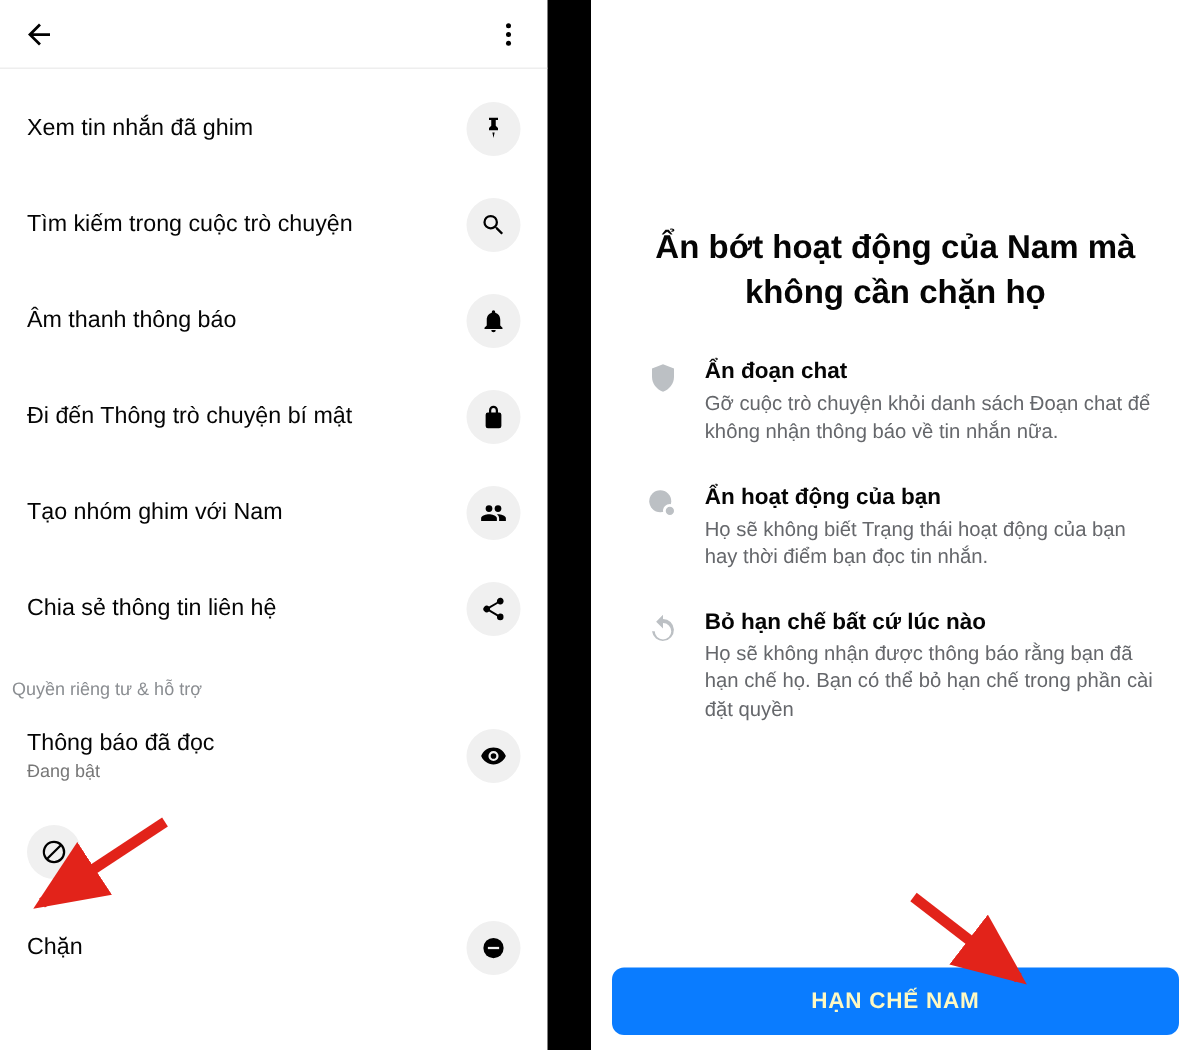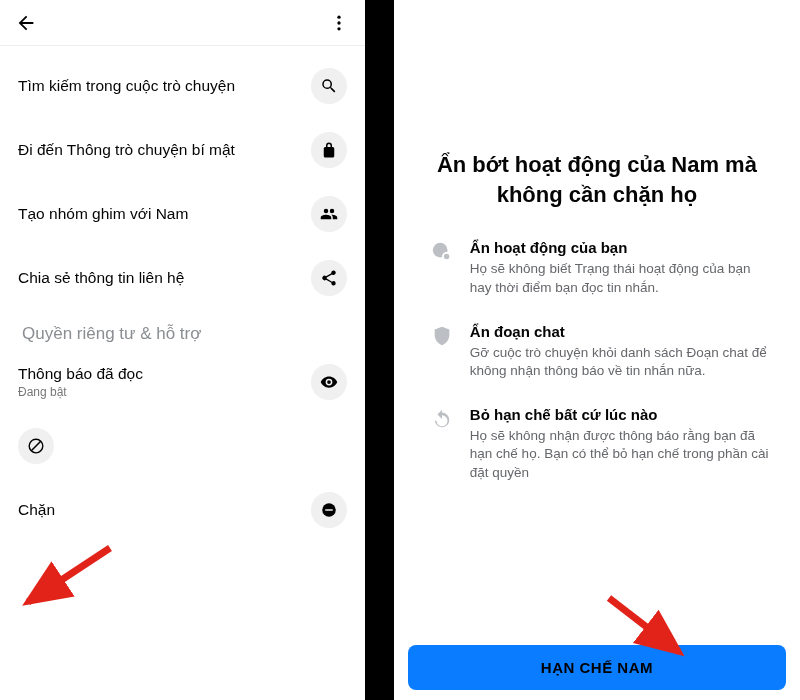--- a/index.html
+++ b/index.html
@@ -54,23 +54,23 @@
   .item-sub { font-size: 12px; color: #777; margin-top: 2px; }
   .icon-circle {
     width: 36px; height: 36px;
     border-radius: 50%;
     background: #f0f0f0;
     display:flex; align-items:center; justify-content:center;
     color:#000;
   }
   .icon-circle svg { width: 18px; height: 18px; fill: #000; }
   .section-header {
-    font-size: 17px;
+    font-size: 12px;
     color: #8a8d91;
-    padding: 14px 22px 6px;
+    padding: 14px 8px 6px;
   }
 
   
   .right-spacer { height: 150px; }
   .right-title {
     text-align: center;
     font-weight: 700;
     font-size: 22px;
     line-height: 1.35;
     padding: 0 40px;
@@ -90,21 +90,21 @@
     padding-top:2px;
     color:#bcc0c4;
   }
   .feature-icon svg { width: 22px; height: 22px; fill:#bcc0c4; }
   .feature-text { flex:1; padding-left: 10px; }
   .feature-title { font-weight: 600; font-size: 15px; color:#050505; margin-bottom:4px; }
   .feature-desc { font-size: 13.5px; color:#65676b; line-height:1.35; }
   .cta {
     margin: 0 14px 10px 14px;
     background: #0a7cff;
-    color: #000000;
+    color: #fef9c3;
     text-align: center;
     padding: 14px 0;
     border-radius: 8px;
     font-weight: 700;
     font-size: 15px;
     letter-spacing: 0.5px;
     margin-top:auto;
   }
 
   
@@ -126,33 +126,53 @@
     <div class="more-dots">
       <svg viewBox="0 0 24 24" width="20" height="20">
           <circle cx="12" cy="5" r="2"></circle>
           <circle cx="12" cy="12" r="2"></circle>
           <circle cx="12" cy="19" r="2"></circle>
         </svg>
     </div>
   </div>
 
   <div class="section">
+    <div class="item">
+      <div class="item-text">
+          <div class="item-title">Xem tin nhắn đã ghim</div>
+        </div>
+      <div class="icon-circle">
+          <svg viewBox="0 0 24 24">
+            <path d="M14 4v5l2 2v2H8v-2l2-2V4H8V2h8v2h-2zm-2 16l-1-5h2l-1 5z"></path>
+          </svg>
+        </div>
+    </div>
 
     <div class="item">
       <div class="item-text">
           <div class="item-title">Tìm kiếm trong cuộc trò chuyện</div>
         </div>
       <div class="icon-circle">
           <svg viewBox="0 0 24 24">
             <path d="M15.5 14h-.79l-.28-.27A6.47 6.47 0 0016 9.5 6.5 6.5 0 109.5 16a6.47 6.47 0 004.23-1.57l.27.28v.79l5 5L20.49 19zM9.5 14A4.5 4.5 0 1114 9.5 4.5 4.5 0 019.5 14z"></path>
           </svg>
         </div>
     </div>
 
 
+    <div class="item">
+      <div class="item-text">
+          <div class="item-title">Âm thanh thông báo</div>
+        </div>
+      <div class="icon-circle">
+          <svg viewBox="0 0 24 24">
+            <path d="M12 22a2 2 0 002-2h-4a2 2 0 002 2zm6-6V11c0-3.07-1.63-5.64-4.5-6.32V4a1.5 1.5 0 00-3 0v.68C7.64 5.36 6 7.92 6 11v5l-2 2v1h16v-1z"></path>
+          </svg>
+        </div>
+    </div>
 
     <div class="item">
       <div class="item-text">
           <div class="item-title">Đi đến Thông trò chuyện bí mật</div>
         </div>
       <div class="icon-circle">
           <svg viewBox="0 0 24 24">
             <path d="M17 8h-1V6a4 4 0 00-8 0v2H7a2 2 0 00-2 2v10a2 2 0 002 2h10a2 2 0 002-2V10a2 2 0 00-2-2zm-7-2a2 2 0 114 0v2h-4z"></path>
           </svg>
         </div>
@@ -228,39 +248,39 @@
 <div class="divider-black"></div>
 
 <div class="panel right">
   <div class="right-spacer"></div>
   <div class="right-title">Ẩn bớt hoạt động của Nam mà không cần chặn họ</div>
 
   <div class="feature-list">
     <div class="feature">
       <div class="feature-icon">
           <svg viewBox="0 0 24 24">
+            <path d="M12 2l8 3v6c0 5-3.4 9.3-8 11-4.6-1.7-8-6-8-11V5z"></path>
+          </svg>
+        </div>
+      <div class="feature-text">
+        <div class="feature-title">Ẩn đoạn chat</div>
+        <div class="feature-desc">Gỡ cuộc trò chuyện khỏi danh sách Đoạn chat để không nhận thông báo về tin nhắn nữa.</div>
+      </div>
+    </div>
+
+    <div class="feature">
+      <div class="feature-icon">
+          <svg viewBox="0 0 24 24">
             <circle cx="10" cy="10" r="8"></circle>
             <circle cx="17" cy="17" r="4" fill="#bcc0c4" stroke="#fff" stroke-width="2"></circle>
           </svg>
         </div>
       <div class="feature-text">
         <div class="feature-title">Ẩn hoạt động của bạn</div>
         <div class="feature-desc">Họ sẽ không biết Trạng thái hoạt động của bạn hay thời điểm bạn đọc tin nhắn.</div>
-      </div>
-    </div>
-
-    <div class="feature">
-      <div class="feature-icon">
-          <svg viewBox="0 0 24 24">
-            <path d="M12 2l8 3v6c0 5-3.4 9.3-8 11-4.6-1.7-8-6-8-11V5z"></path>
-          </svg>
-        </div>
-      <div class="feature-text">
-        <div class="feature-title">Ẩn đoạn chat</div>
-        <div class="feature-desc">Gỡ cuộc trò chuyện khỏi danh sách Đoạn chat để không nhận thông báo về tin nhắn nữa.</div>
       </div>
     </div>
 
     <div class="feature">
       <div class="feature-icon">
           <svg viewBox="0 0 24 24">
             <path d="M12 5V2L7 7l5 5V8a6 6 0 11-6 6H4a8 8 0 108-9z"></path>
           </svg>
         </div>
       <div class="feature-text">

